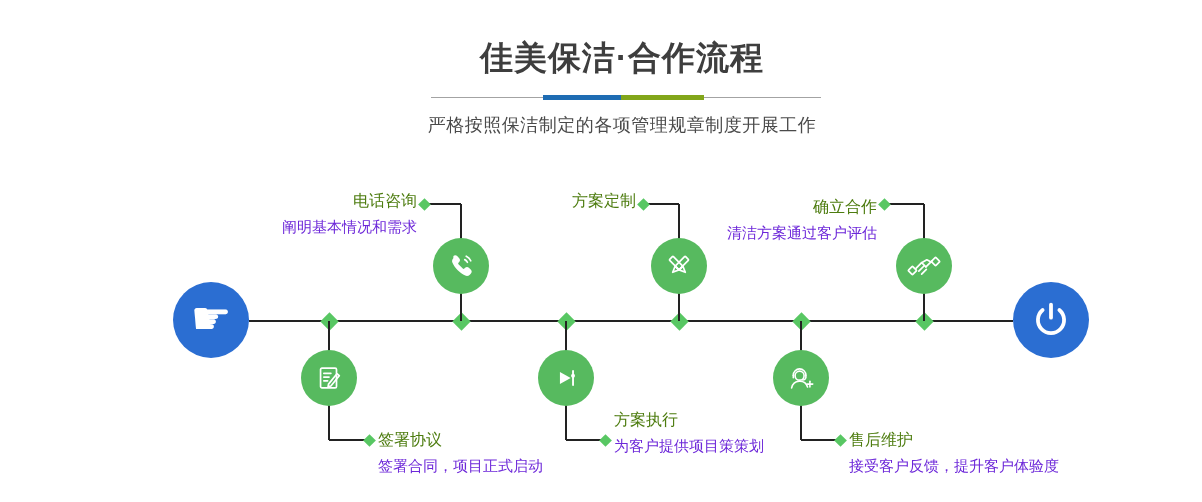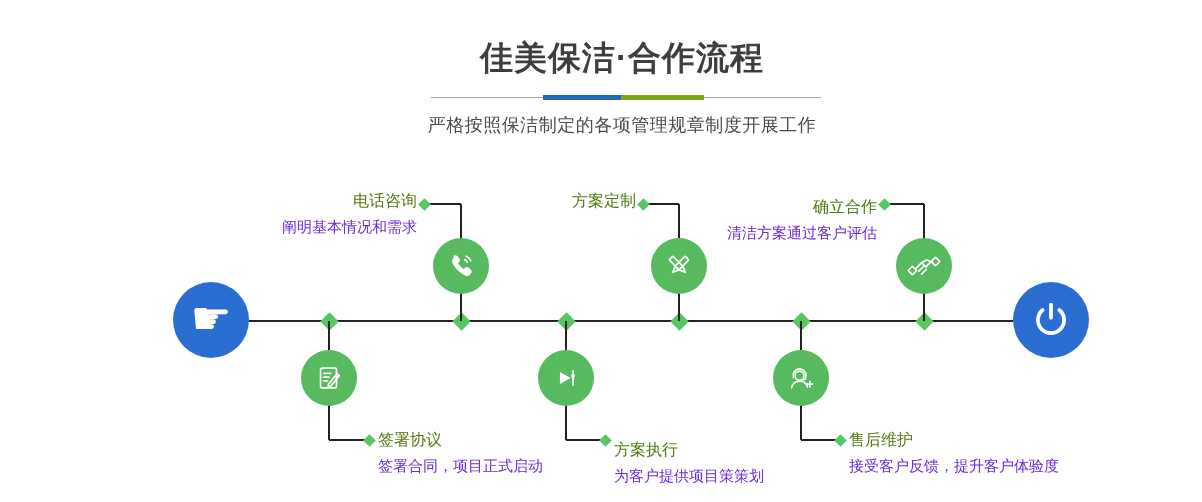--- a/index.html
+++ b/index.html
@@ -57,21 +57,21 @@
   .t3h{left:863px;top:203.2px;width:40px}  .t3v{left:902.2px;top:204px;height:117px}
   .t3d{left:858.5px;top:199.5px}           .t3c{left:875px;top:238px}
   .t3l{right:346px;top:197px}
 
   
   .b1v{left:307.2px;top:321px;height:119px} .b1h{left:308px;top:439.2px;width:40px}
   .b1d{left:343.5px;top:435.5px}            .b1c{left:280px;top:350px}
   .b1l{left:357px;top:430px}
   .b2v{left:544.2px;top:321px;height:119px} .b2h{left:545px;top:439.2px;width:39px}
   .b2d{left:579.5px;top:435.5px}            .b2c{left:517px;top:350px}
-  .b2l{left:593px;top:440px}
+  .b2l{left:593px;top:410px}
   .b3v{left:779.2px;top:321px;height:119px} .b3h{left:780px;top:439.2px;width:39px}
   .b3d{left:814.5px;top:435.5px}            .b3c{left:752px;top:350px}
   .b3l{left:828px;top:430px}
 
   .label{position:absolute;white-space:nowrap;}
   .label.top{text-align:right;}
   .label.bottom{text-align:left;}
   .step-title{font-size:16px;font-weight:400;color:#4d7c0f;line-height:20px;}
   .step-desc{font-size:15px;color:#6d28d9;margin-top:7px;line-height:17px;}
 </style>

